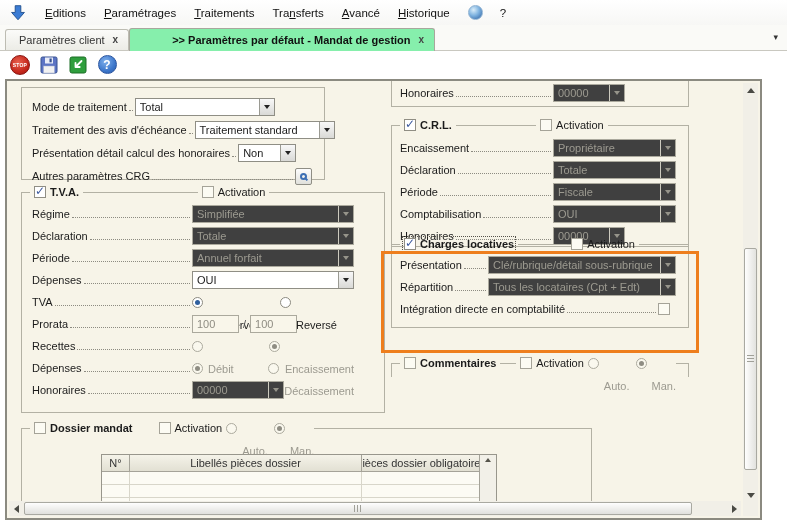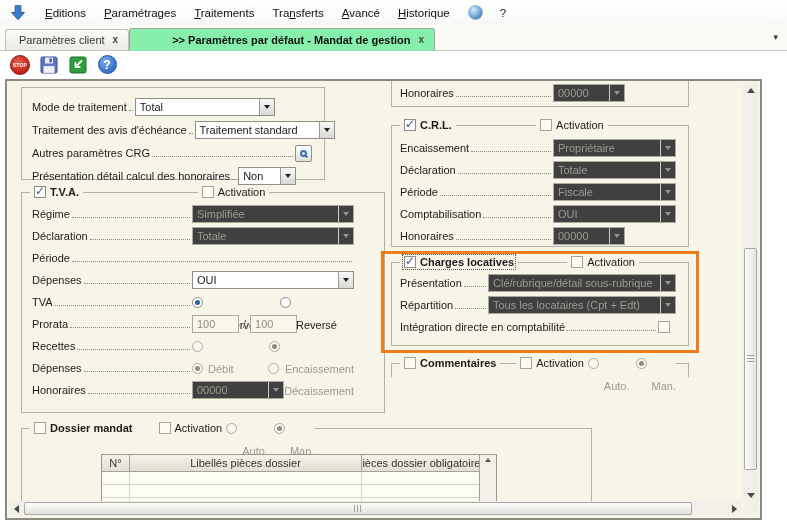--- a/index.html
+++ b/index.html
@@ -105,21 +105,21 @@
   #gb-general .rows { padding:10px 50px 0 10px; row-gap:5px; }
   #row-crg { margin-right:-38px; }
   #gb-tva { left:14px; top:111px; width:364px; height:221px; }
   #gb-tva .rows { padding:13px 30px 0 10px; row-gap:4px; }
   #gb-r1 { left:384px; top:-8px; width:298px; height:34px; }
   #gb-r1 .rows { padding:10px 12px 0 8px; }
   #gb-crl { left:384px; top:44px; width:298px; height:122px; }
   #gb-crl .rows { padding:14px 12px 0 8px; row-gap:4px; }
   #orange { position:absolute; left:374px; top:170px; width:318px; height:102px;
             border:3px solid #EE7E1D; z-index:5; pointer-events:none; }
-  #gb-charges { left:384px; top:181px; width:298px; height:84px; }
+  #gb-charges { left:384px; top:163px; width:298px; height:84px; }
   #gb-charges .rows { padding:12px 12px 0 8px; row-gap:4px; }
   #row-integration { margin-right:6px; }
   #gb-comm { left:384px; top:282px; width:298px; height:14px; border-bottom:none; }
   #gb-dossier { left:14px; top:347px; width:571px; height:86px; }
   
   .dtable { position:absolute; left:79px; top:26px; display:flex;
             border:1px solid #98968C; background:#FCFBF4; }
   .dtmain { display:flex; flex-direction:column; }
   .hrow { display:flex; }
   .hc { height:17px; background:linear-gradient(#F5F3E9,#E2E0D3); border-right:1px solid #A5A399;
@@ -232,41 +232,41 @@
         <span class="fdots"></span>
         <span class="fctrl ctrl140">
             <span class="dd">
               <span class="ddtxt">Traitement standard</span>
               <span class="ddbtn">
                 <i class="arr"></i>
               </span>
             </span>
           </span>
       </div>
+      <div class="frow">
+        <span class="flabel">Présentation détail calcul des honoraires</span>
+        <span class="fdots"></span>
+        <span class="fctrl ctrl58">
+            <span class="dd">
+              <span class="ddtxt">Non</span>
+              <span class="ddbtn">
+                <i class="arr"></i>
+              </span>
+            </span>
+          </span>
+      </div>
       <div class="frow" id="row-crg">
         <span class="flabel">Autres paramètres CRG</span>
         <span class="fdots"></span>
         <span class="fctrl">
             <span class="iconbtn">
               <span class="lens"></span>
             </span>
           </span>
       </div>
-      <div class="frow">
-        <span class="flabel">Présentation détail calcul des honoraires</span>
-        <span class="fdots"></span>
-        <span class="fctrl ctrl58">
-            <span class="dd">
-              <span class="ddtxt">Non</span>
-              <span class="ddbtn">
-                <i class="arr"></i>
-              </span>
-            </span>
-          </span>
-      </div>
     </div>
   </div>
 
   <div class="gb" id="gb-tva">
     <div class="gb-legend">
       <span class="ls s8"></span>
       <span class="leg">
           <span class="cb checked"></span>
           <span class="t">T.V.A.</span>
         </span>
@@ -298,20 +298,28 @@
               <span class="ddtxt">Totale</span>
               <span class="ddbtn">
                 <i class="arr"></i>
               </span>
             </span>
           </span>
       </div>
       <div class="frow">
         <span class="flabel">Période</span>
         <span class="fdots"></span>
+        <span class="fctrl ctrl162">
+            <span class="dd dis">
+              <span class="ddtxt">Annuel forfait</span>
+              <span class="ddbtn">
+                <i class="arr"></i>
+              </span>
+            </span>
+          </span>
       </div>
       <div class="frow">
         <span class="flabel">Dépenses</span>
         <span class="fdots"></span>
         <span class="fctrl ctrl162">
             <span class="dd">
               <span class="ddtxt">OUI</span>
               <span class="ddbtn">
                 <i class="arr"></i>
               </span>

